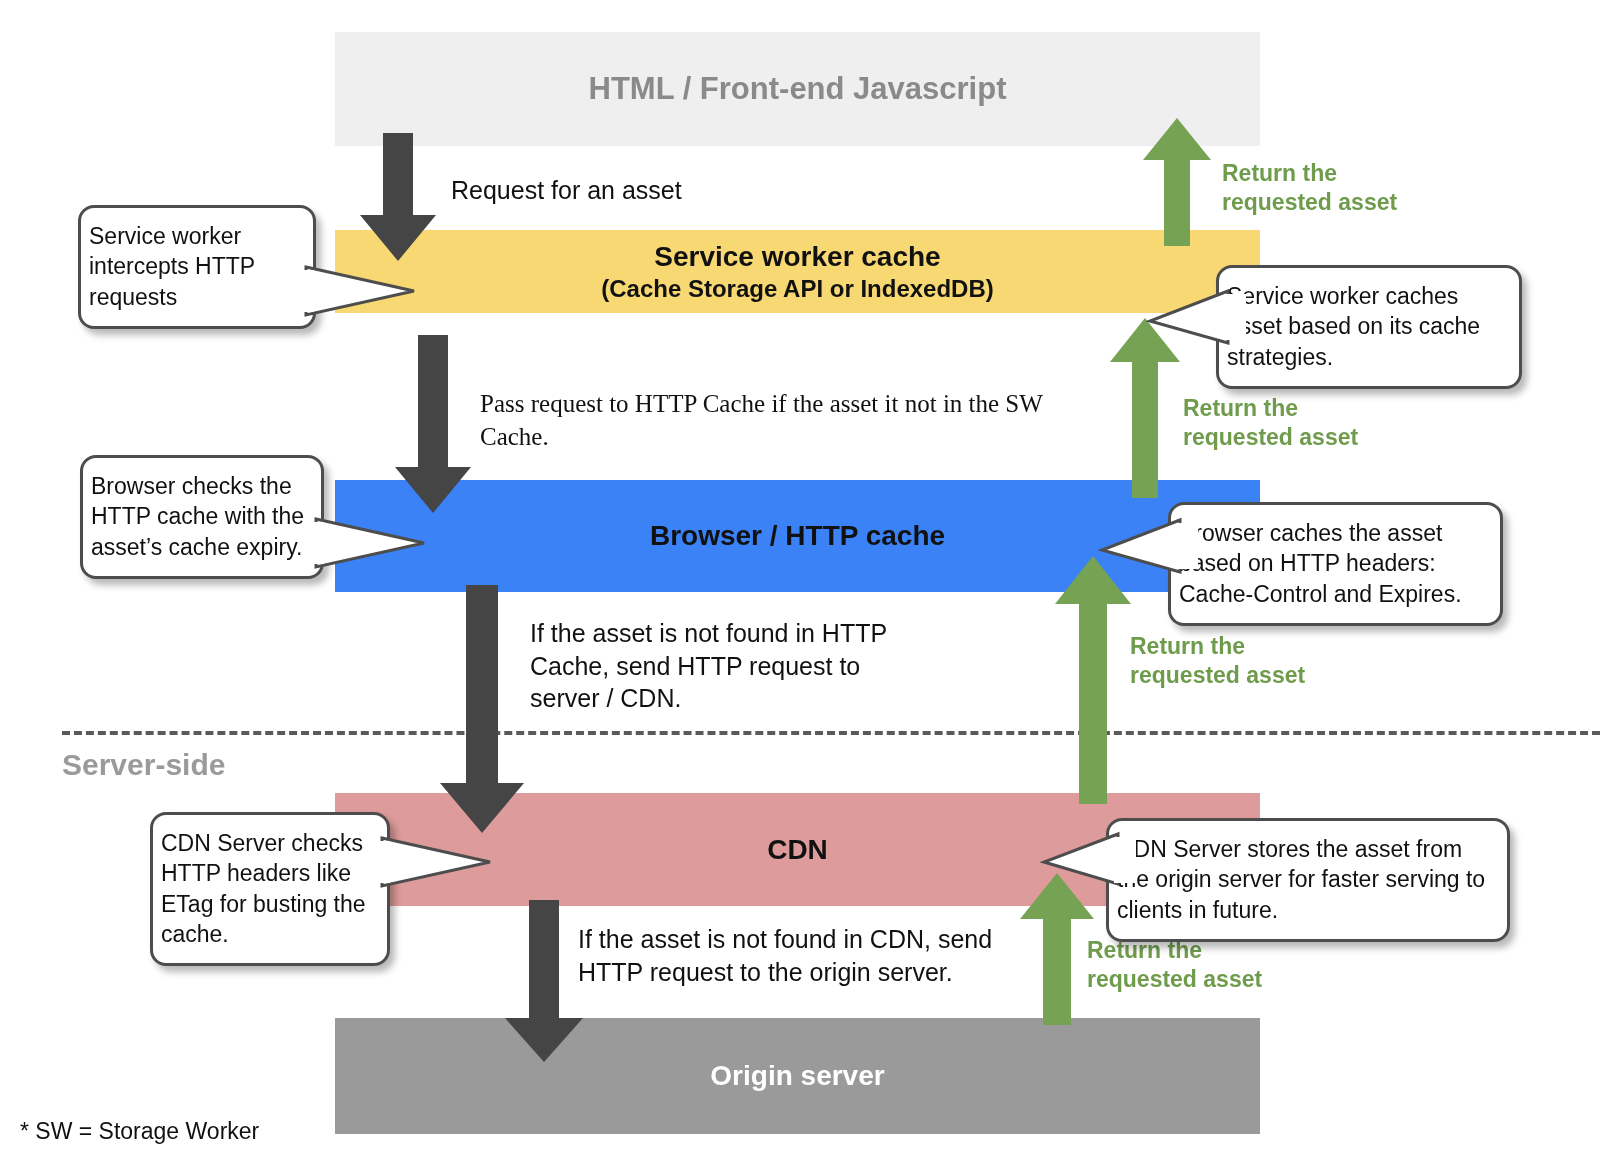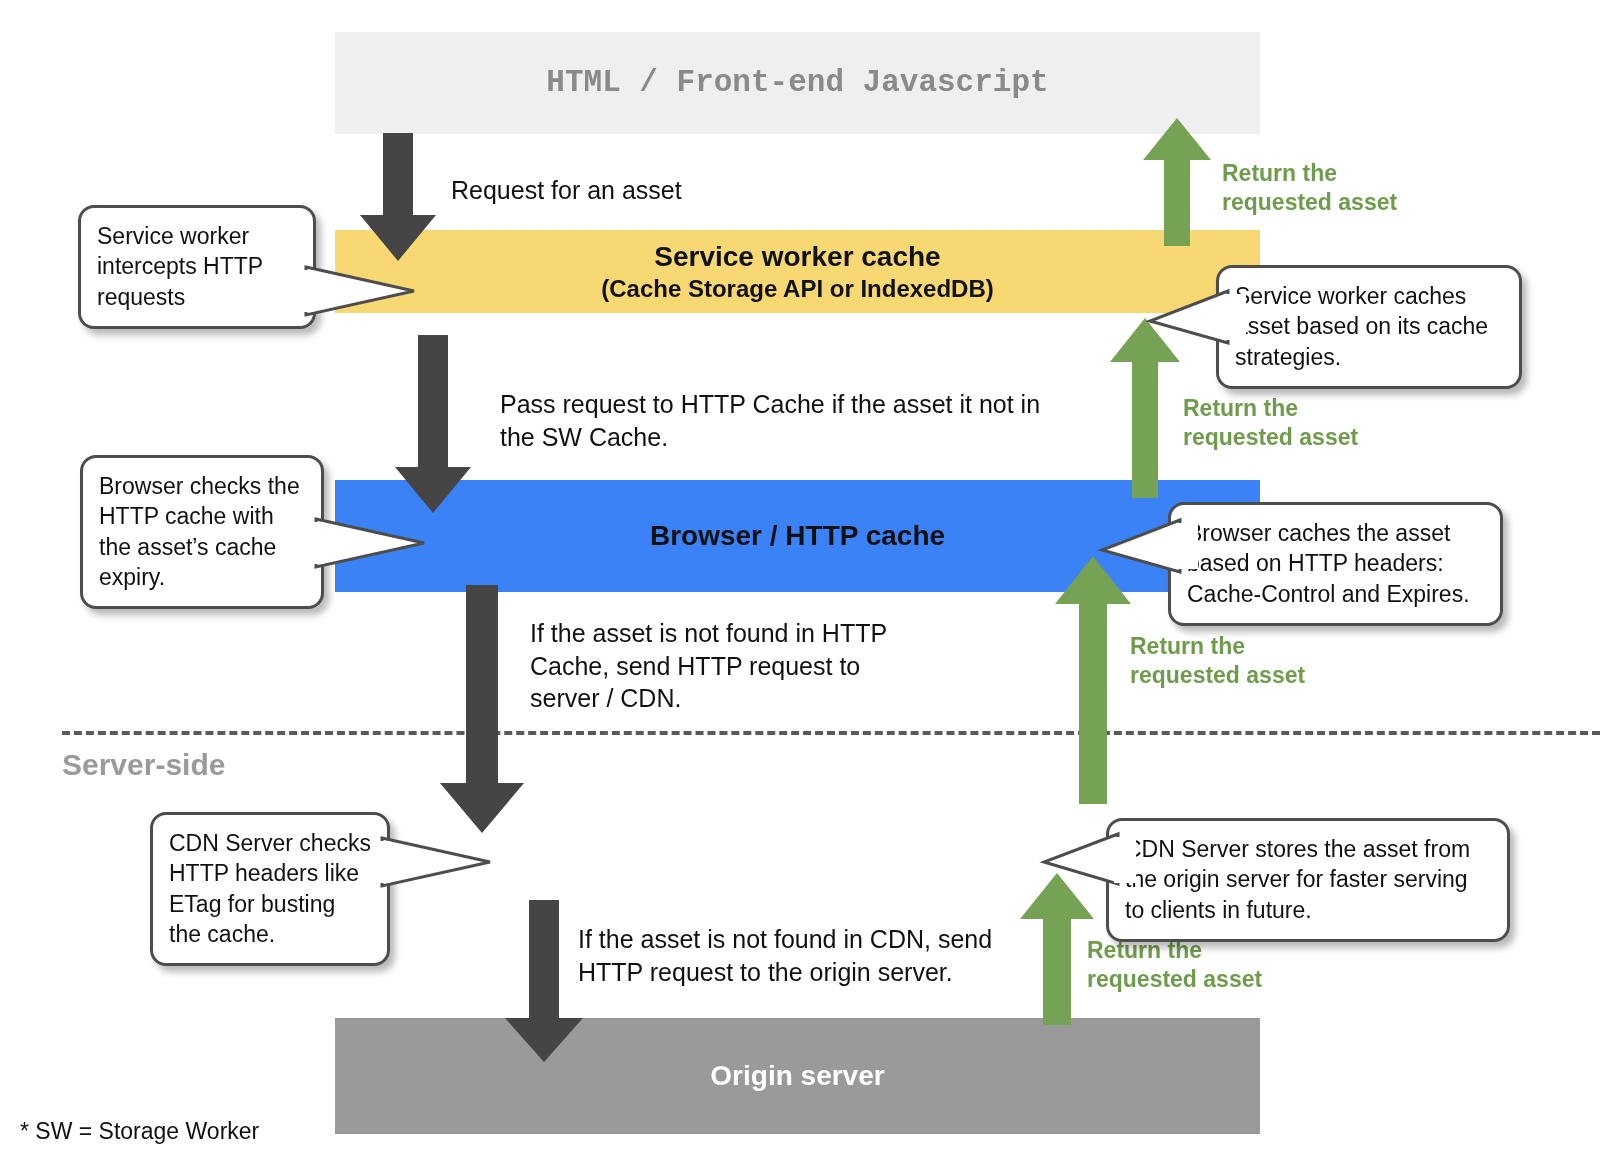--- a/index.html
+++ b/index.html
@@ -35,23 +35,22 @@
     white-space: nowrap;
   }
   .bar-sub {
     font-weight: bold;
     text-align: center;
     white-space: nowrap;
     line-height: 1.15;
   }
 
   #bar-html {
-    left: 335px; top: 32px; width: 925px; height: 102px;
+    left: 335px; top: 32px; width: 925px; height: 114px;
     background: #efefef;
-    font-family: Liberation Mono, monospace;
   }
   #bar-html .bar-title { color: #8a8a8a; font-size: 31px; }
 
   #bar-sw {
     left: 335px; top: 230px; width: 925px; height: 83px;
     background: #f8d873;
   }
   #bar-sw .bar-title { color: #111; font-size: 28px; }
   #bar-sw .bar-sub { color: #111; font-size: 24px; margin-top: 3px; }
 
@@ -127,21 +126,21 @@
   
   .callout {
     position: absolute;
     z-index: 6;
   }
   .callout-box {
     position: relative;
     background: #ffffff;
     border: 3px solid #4d4d4d;
     border-radius: 16px;
-    padding: 13px 16px 14px 16px;
+    padding: 13px 16px 14px 8px;
     box-sizing: border-box;
     box-shadow: 5px 6px 7px rgba(0,0,0,0.28);
     color: #111;
     font-size: 23px;
     line-height: 1.32;
   }
   
   .tail-right, .tail-left {
     position: absolute;
     width: 56px;
@@ -175,20 +174,23 @@
 
   <div class="bar" id="bar-sw">
     <div class="bar-title">Service worker cache</div>
     <div class="bar-sub">(Cache Storage API or IndexedDB)</div>
   </div>
 
   <div class="bar" id="bar-http">
     <div class="bar-title">Browser / HTTP cache</div>
   </div>
 
+  <div class="bar" id="bar-cdn">
+    <div class="bar-title">CDN</div>
+  </div>
 
   <div class="bar" id="bar-origin">
     <div class="bar-title">Origin server</div>
   </div>
 
   <div class="arrow" style="left:360px; top:133px; width:76px; height:128px;">
     <svg width="76" height="128" viewBox="0 0 76 128" xmlns="http://www.w3.org/2000/svg">
       <polygon points="23,0 53,0 53,82 76,82 38,128 0,82 23,82" fill="#454545"></polygon>
     </svg>
   </div>
@@ -230,21 +232,21 @@
   </div>
 
   <div class="arrow" style="left:1020px; top:873px; width:74px; height:152px;">
     <svg width="74" height="152" viewBox="0 0 74 152" xmlns="http://www.w3.org/2000/svg">
       <polygon points="37,0 74,46 51,46 51,152 23,152 23,46 0,46" fill="#76a254"></polygon>
     </svg>
   </div>
 
   <div class="step-text" style="left:451px; top:174px; width:420px;">Request for an asset</div>
 
-  <div class="step-text" style="left:500px; top:388px; width:580px;">Pass request to HTTP Cache if the asset it not in the SW Cache.</div>
+  <div class="step-text" style="left:480px; top:388px; width:580px;font-family:Liberation Serif, serif;">Pass request to HTTP Cache if the asset it not in the SW Cache.</div>
 
   <div class="step-text" style="left:530px; top:617px; width:400px;">If the asset is not found in HTTP Cache, send HTTP request to server / CDN.</div>
 
   <div class="step-text" style="left:578px; top:923px; width:430px;">If the asset is not found in CDN, send HTTP request to the origin server.</div>
 
   <div class="return-label" style="left:1222px; top:159px; width:230px;">Return the requested asset</div>
 
   <div class="return-label" style="left:1183px; top:394px; width:230px;">Return the requested asset</div>
 
   <div class="return-label" style="left:1130px; top:632px; width:230px;">Return the requested asset</div>

